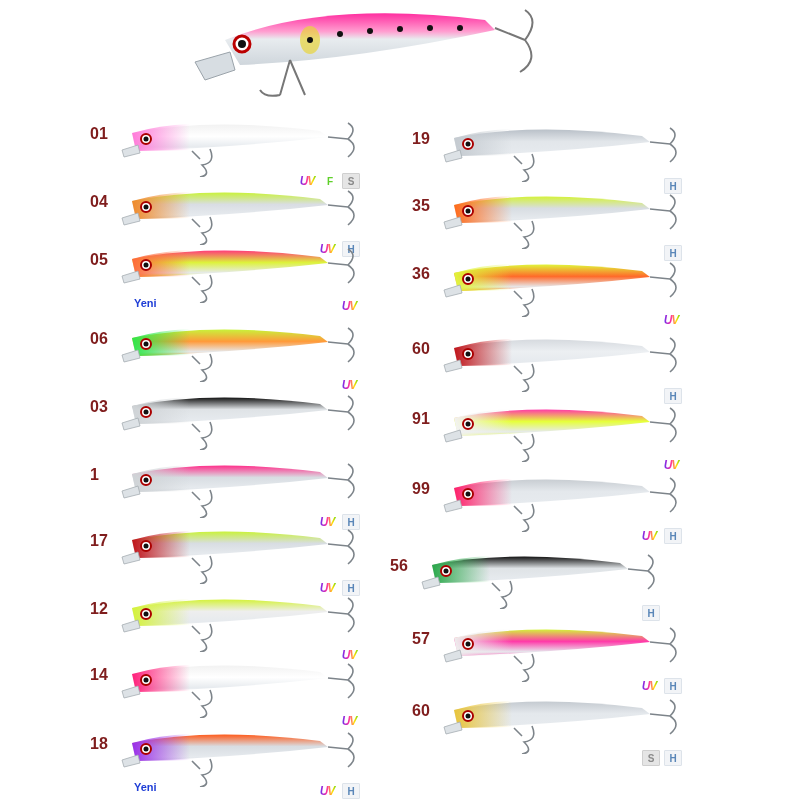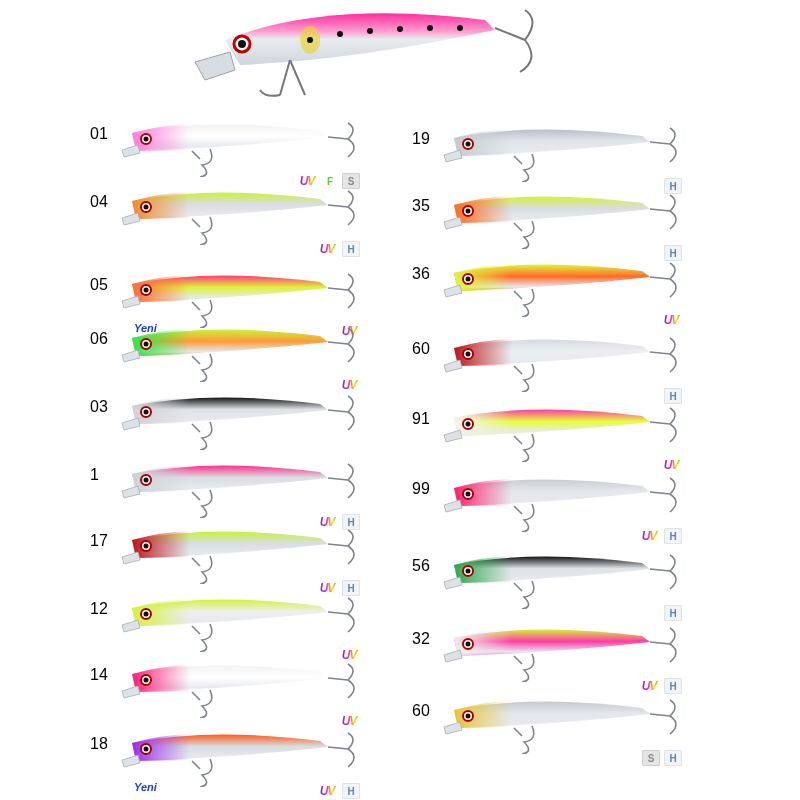--- a/index.html
+++ b/index.html
@@ -1,26 +1,26 @@
 <!DOCTYPE html>
 <html><head>
 <meta charset="utf-8">
 <style>
   html, body { margin:0; padding:0; background:#ffffff; }
   body { width:800px; height:800px; position:relative; overflow:hidden; font-family:"Liberation Sans", sans-serif; }
   .lure-item { position:absolute; width:280px; height:76px; }
-  .code { position:absolute; left:0; top:10px; font-family:"Liberation Sans", sans-serif; font-weight:normal; font-size:16px; color:#000000; }
+  .code { position:absolute; left:0; top:10px; font-family:"Liberation Sans", sans-serif; font-weight:bold; font-size:16px; color:#7f1d1d; }
   .lure { position:absolute; left:30px; top:0; width:250px; height:62px; }
   .badges { position:absolute; right:10px; top:58px; display:flex; gap:4px; align-items:center;margin-left:28px; }
   .badge { width:16px; height:14px; display:flex; align-items:center; justify-content:center; font-size:10px; font-weight:bold; border-radius:1px; }
   .badge-uv { width:22px; background:linear-gradient(90deg,#00c8ff,#8a2be2,#ff2ea0,#ffe000,#19d219); -webkit-background-clip:text; background-clip:text; color:transparent; font-size:12px; letter-spacing:-1px; font-style:italic; }
   .badge-h { background:#f2f4f7; color:#5a86b8; border:1px solid #dde3ea; }
   .badge-f { background:#ffffff; color:#5fd02a; }
   .badge-s { background:#e5e5e5; color:#8a8a8a; border:1px solid #cfcfcf; }
-  .yeni { position:absolute; left:44px; top:56px; color:#1f3ed6; font-weight:bold; font-style:italic; font-size:11px; }
+  .yeni { position:absolute; left:44px; top:56px; color:#1f3ed6; font-weight:bold; font-size:11px; }
   .hero { position:absolute; left:185px; top:0; width:370px; height:100px; }
 </style>
 </head>
 <body>
 
 <div>
 
   <div class="hero">
     <svg width="370" height="100" viewBox="0 0 370 100">
       <defs>
@@ -106,21 +106,21 @@
     <g stroke="#7d848a" stroke-width="1.6" fill="none">
       <path d="M208,22 L228,24 M228,8 Q238,14 228,24 Q240,32 228,42"></path>
       <path d="M72,36 L80,44 M90,34 Q96,48 82,50 Q92,60 80,62"></path>
     </g>
           </svg></div>
         <div class="badges">
           <span class="badge badge-uv">UV</span>
           <span class="badge badge-h">H</span>
         </div>
       </div>
-    <div class="lure-item" style="left:90px;top:266px">
+    <div class="lure-item" style="left:90px;top:241px">
         <span class="code">05</span>
         <div class="lure"><svg width="250" height="62" viewBox="0 0 250 62">
     <defs>
               <linearGradient id="g2" x1="0" y1="0" x2="0" y2="1">
       <stop offset="0" stop-color="#ff3a7a"></stop>
                 <stop offset="0.45" stop-color="#ddf23a"></stop>
       <stop offset="0.85" stop-color="#e6eaee"></stop>
                 <stop offset="1" stop-color="#ddf23a"></stop>
               </linearGradient>
     <linearGradient id="g2h" x1="0" y1="0" x2="1" y2="0">
@@ -519,21 +519,21 @@
     <g stroke="#7d848a" stroke-width="1.6" fill="none">
       <path d="M208,22 L228,24 M228,8 Q238,14 228,24 Q240,32 228,42"></path>
       <path d="M72,36 L80,44 M90,34 Q96,48 82,50 Q92,60 80,62"></path>
     </g>
           </svg></div>
         <div class="badges">
           <span class="badge badge-uv">UV</span>
           <span class="badge badge-h">H</span>
         </div>
       </div>
-    <div class="lure-item" style="left:412px;top:547px">
+    <div class="lure-item" style="left:390px;top:547px">
         <span class="code">56</span>
         <div class="lure"><svg width="250" height="62" viewBox="0 0 250 62">
     <defs>
               <linearGradient id="g16" x1="0" y1="0" x2="0" y2="1">
       <stop offset="0" stop-color="#111111"></stop>
                 <stop offset="0.45" stop-color="#dfe3e6"></stop>
       <stop offset="0.85" stop-color="#e6eaee"></stop>
                 <stop offset="1" stop-color="#dfe3e6"></stop>
               </linearGradient>
     <linearGradient id="g16h" x1="0" y1="0" x2="1" y2="0">
@@ -549,21 +549,21 @@
     <g stroke="#7d848a" stroke-width="1.6" fill="none">
       <path d="M208,22 L228,24 M228,8 Q238,14 228,24 Q240,32 228,42"></path>
       <path d="M72,36 L80,44 M90,34 Q96,48 82,50 Q92,60 80,62"></path>
     </g>
           </svg></div>
         <div class="badges">
           <span class="badge badge-h">H</span>
         </div>
       </div>
     <div class="lure-item" style="left:412px;top:620px">
-        <span class="code">32</span>
+        <span class="code">57</span>
         <div class="lure"><svg width="250" height="62" viewBox="0 0 250 62">
     <defs>
               <linearGradient id="g17" x1="0" y1="0" x2="0" y2="1">
       <stop offset="0" stop-color="#d4f23a"></stop>
                 <stop offset="0.45" stop-color="#ff3aa8"></stop>
       <stop offset="0.85" stop-color="#e6eaee"></stop>
                 <stop offset="1" stop-color="#ff3aa8"></stop>
               </linearGradient>
     <linearGradient id="g17h" x1="0" y1="0" x2="1" y2="0">
       <stop offset="0" stop-color="#eeeeee"></stop>

